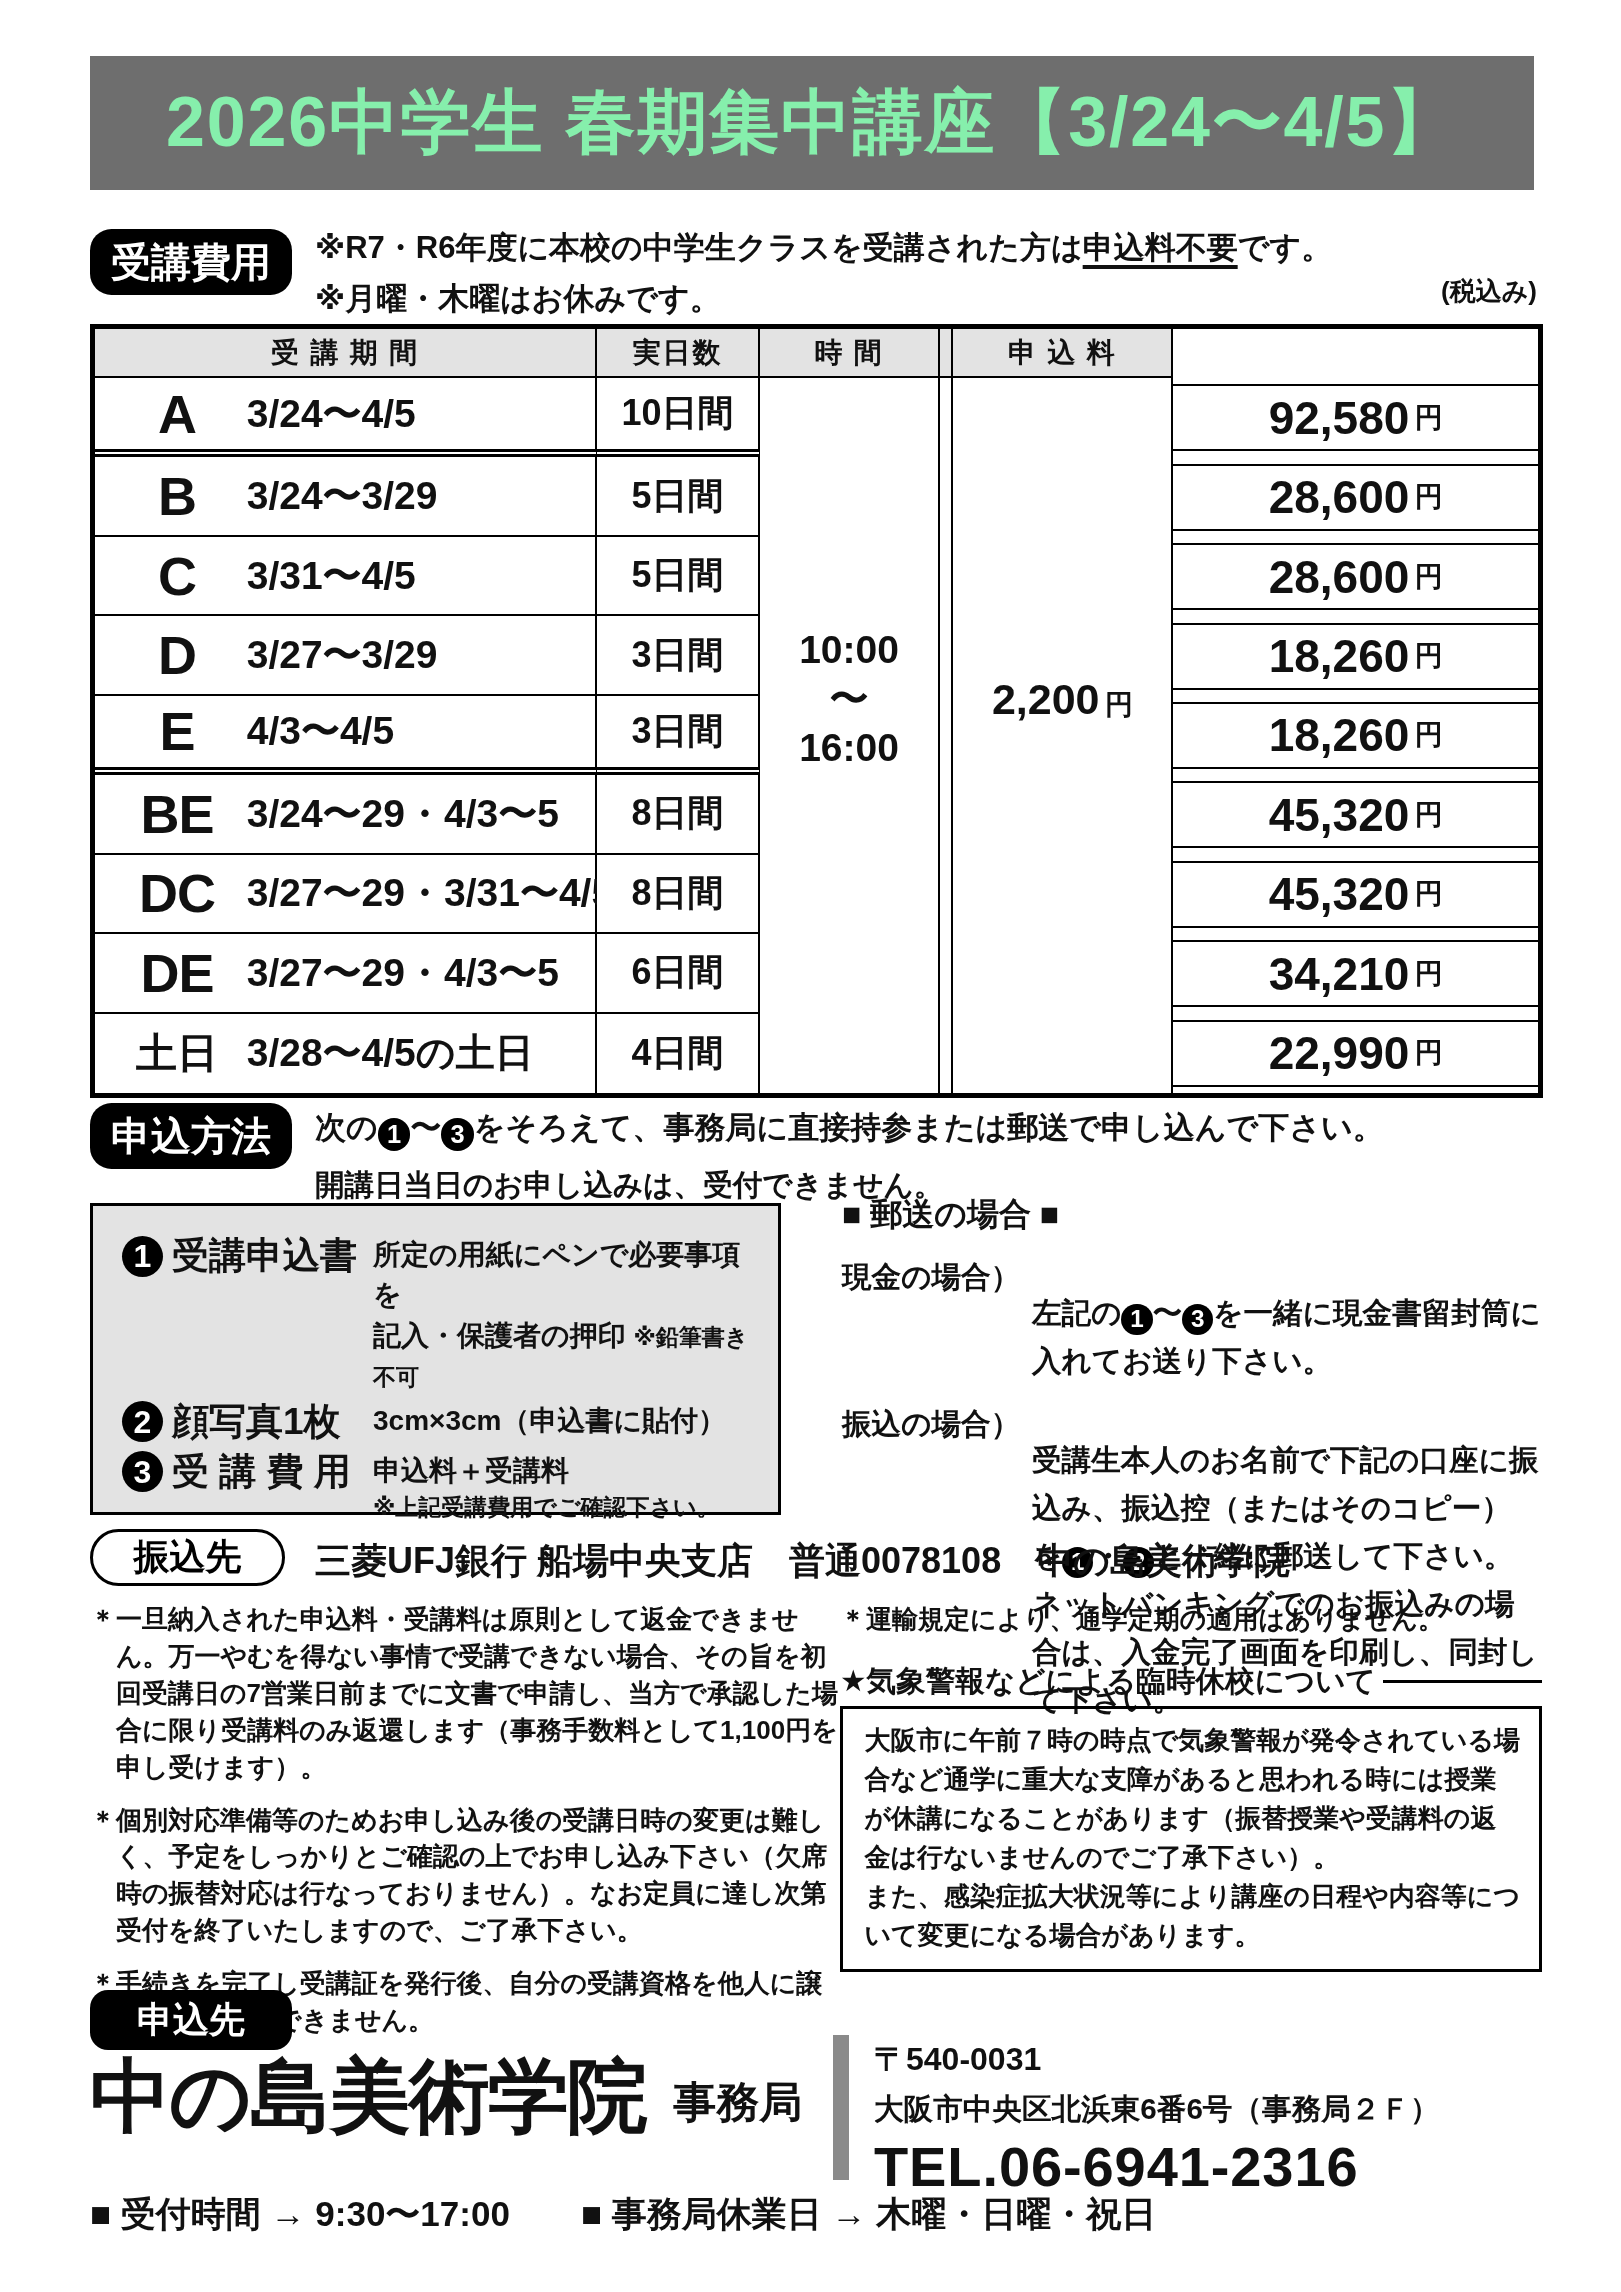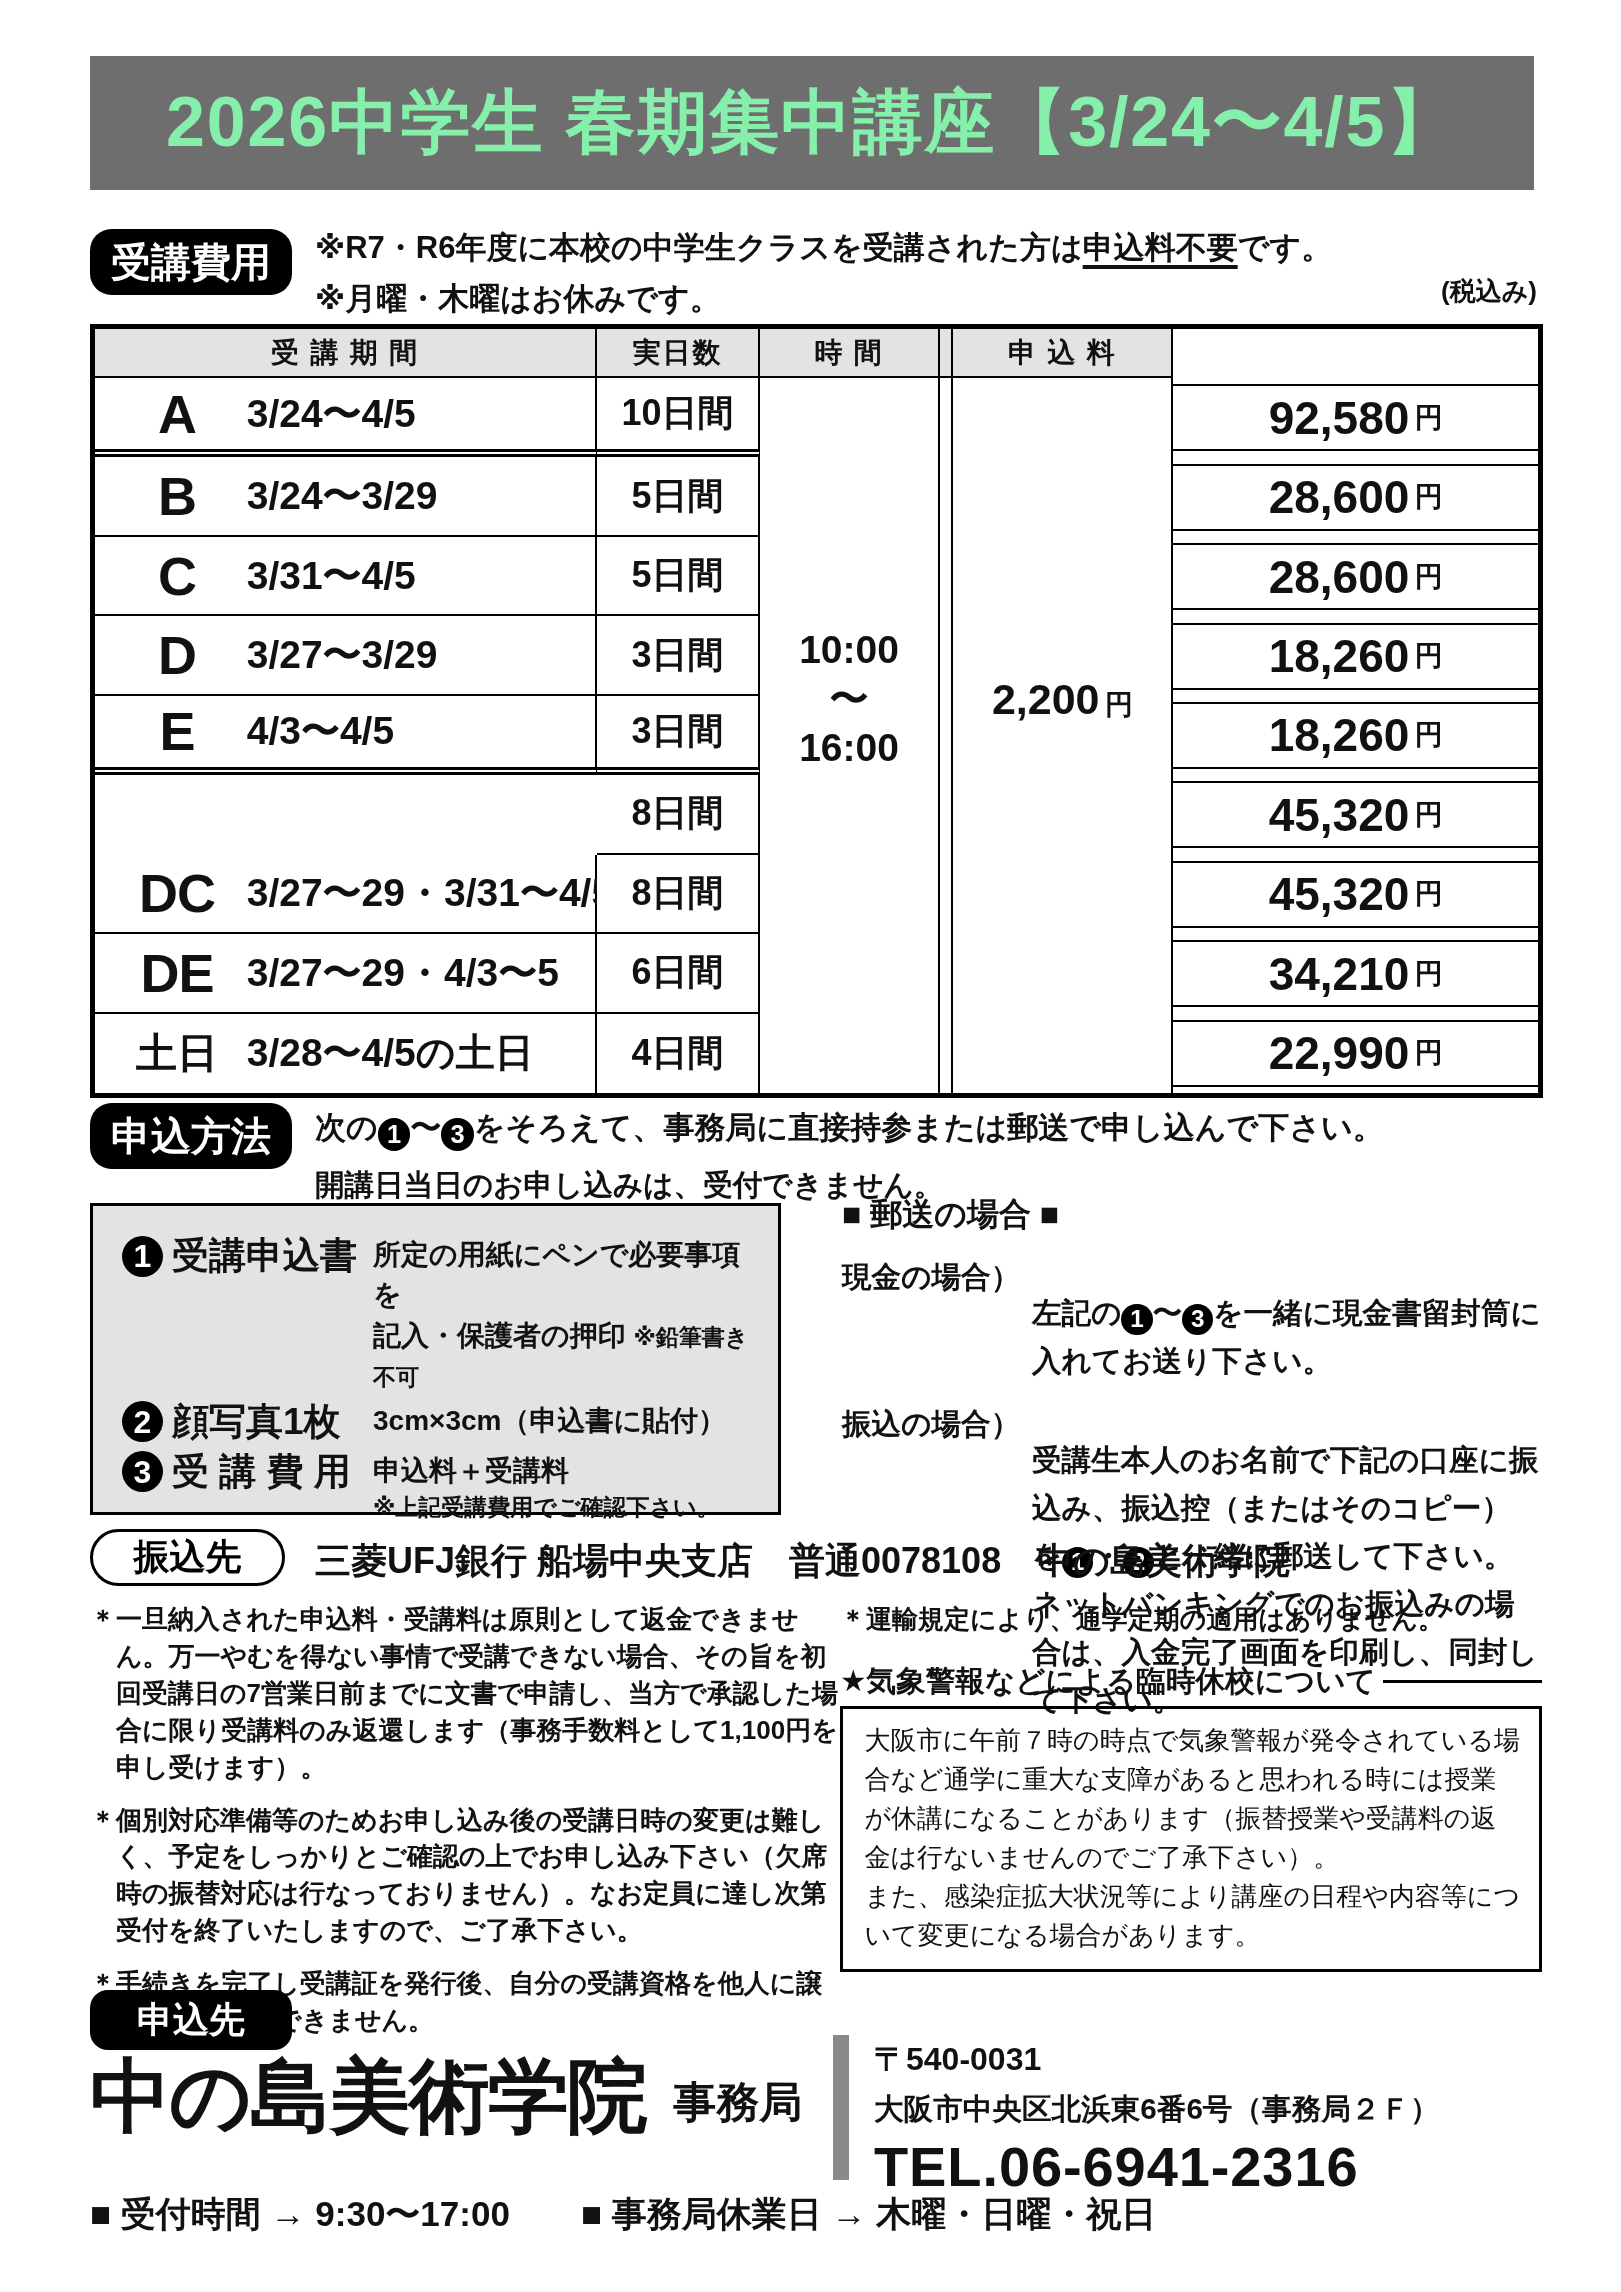--- a/index.html
+++ b/index.html
@@ -107,21 +107,21 @@
   .bank-badge { left:90px; top:1529px; width:195px; height:57px; font-size:36px; }
   .bank-info  { left:315px; top:1537px; font-size:36px; font-weight:700; white-space:nowrap; }
 
   
   .notes-left { left:90px; top:1601px; width:751px; }
   .note-p { font-size:26px; font-weight:600; line-height:1.42; padding-left:1em; text-indent:-1em; margin-bottom:16px; }
   .notes-right { left:840px; top:1601px; width:702px; }
   .weather-heading { display:flex; align-items:center; margin-top:23px; font-size:29.6px; font-weight:700; white-space:nowrap; }
   .weather-heading .rule { flex:1; height:3.6px; background:#000; margin-left:7.2px; }
   .weather-box { border:3.6px solid #000; margin-top:3.6px; padding:12.5px 18px 14.3px 21.5px; }
-  .weather-box div { font-size:26px; font-weight:400; line-height:1.5; }
+  .weather-box div { font-size:26px; font-weight:700; line-height:1.5; }
 
   
   .contact-badge { left:90px; top:1990px; width:202px; height:60px; font-size:36px; border-radius:18px; }
   .school-row { left:90px; top:2056px; display:flex; align-items:flex-end; }
   .school-name { font-size:81px; font-weight:700; letter-spacing:-1.8px; line-height:1; white-space:nowrap; }
   .office { font-size:43px; font-weight:700; margin-left:27px; padding-bottom:5.4px; white-space:nowrap; }
   .vbar { left:833px; top:2035px; width:16px; height:145px; background:#8a8a8a; }
   .addr-block { left:874px; top:2038px; }
   .postal  { font-size:32px; font-weight:600; }
   .address { font-size:29.6px; font-weight:600; margin-top:7.2px; white-space:nowrap; }
@@ -208,20 +208,24 @@
     <span class="period-val">4/3〜4/5</span>
   </div>
   <div class="cell days-cell sep-dbl" style="grid-area:6/2">3日間</div>
   <div class="price-cell" style="grid-area:6/6">
     <div class="price-box">
         <span class="price-num">18,260</span>
         <span class="yen">円</span>
       </div>
   </div>
 
+  <div class="cell period-cell sep" style="grid-area:7/1">
+    <span class="row-label">BE</span>
+    <span class="period-val">3/24〜29・4/3〜5</span>
+  </div>
   <div class="cell days-cell sep" style="grid-area:7/2">8日間</div>
   <div class="price-cell" style="grid-area:7/6">
     <div class="price-box">
         <span class="price-num">45,320</span>
         <span class="yen">円</span>
       </div>
   </div>
 
   <div class="cell period-cell sep" style="grid-area:8/1">
     <span class="row-label">DC</span>

